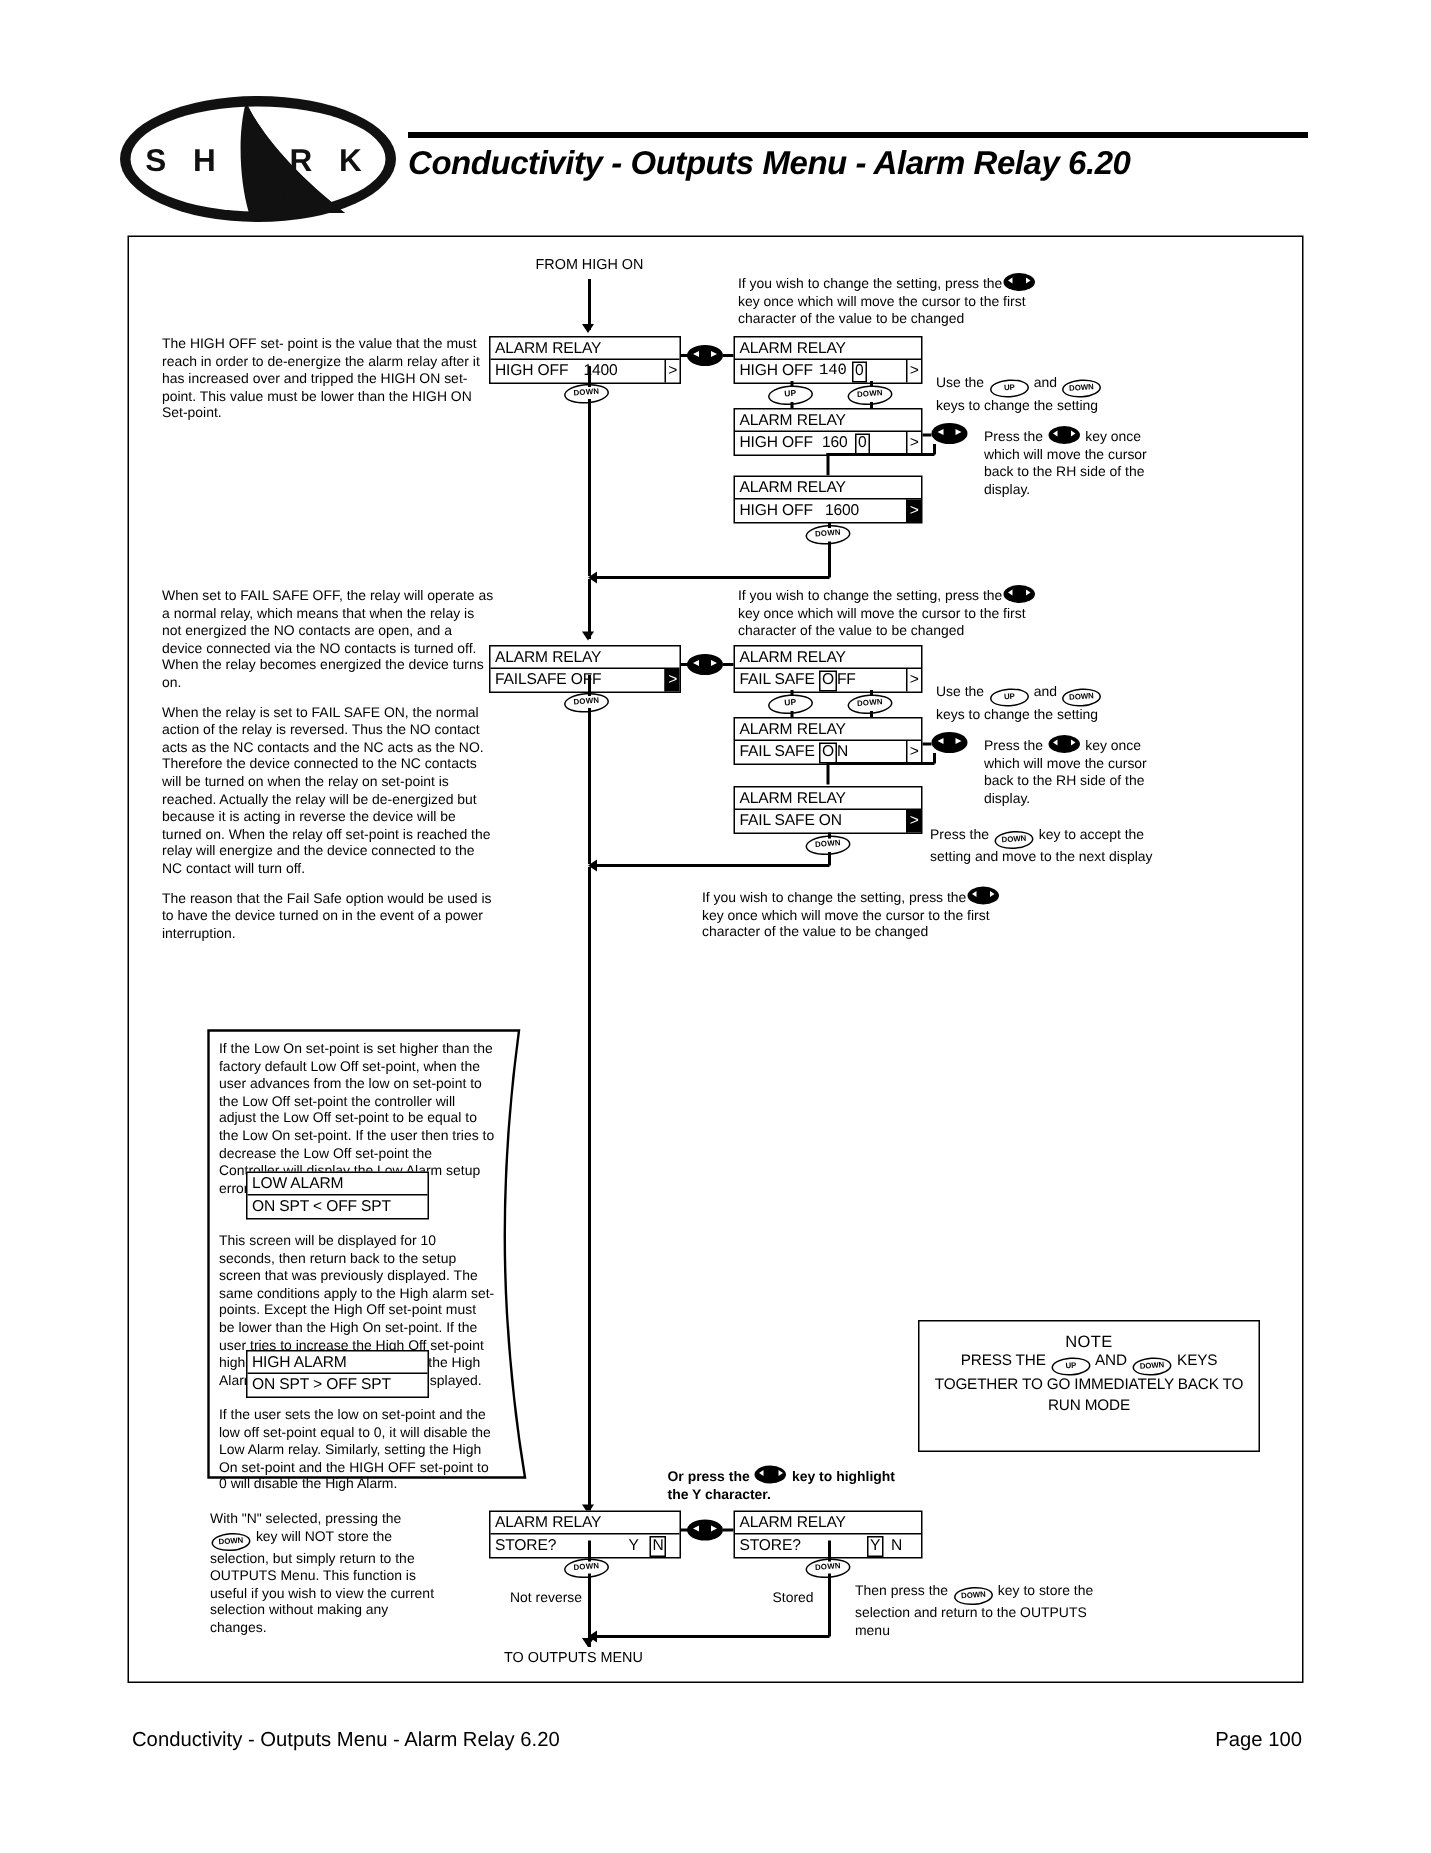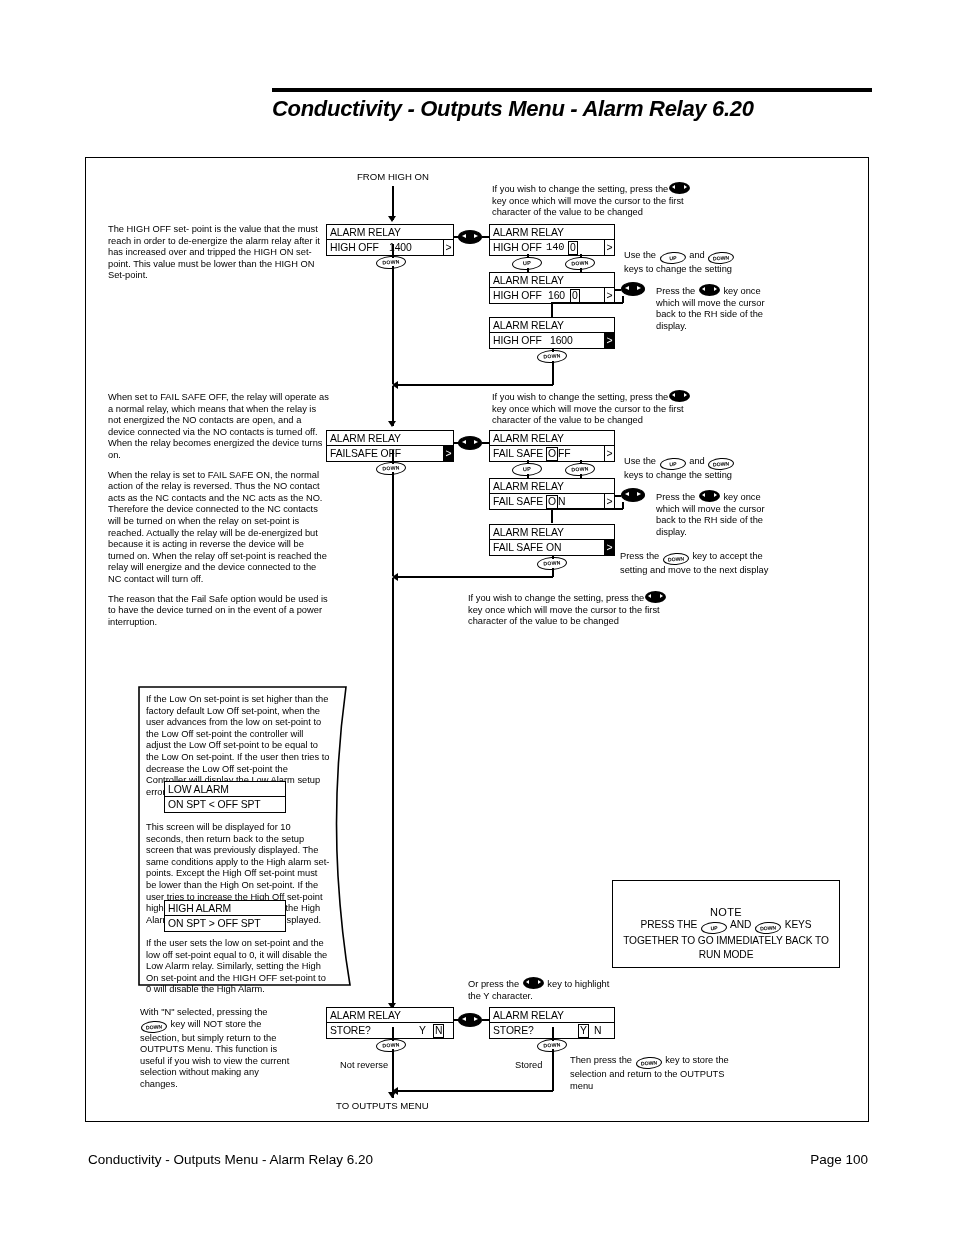--- a/index.html
+++ b/index.html
@@ -120,29 +120,39 @@
   }
 
   
   #callout { position:absolute; left:138px; top:686px; width:222px; height:300px; }
   #callout svg { position:absolute; left:0; top:0; }
   #callout .cbody { position:absolute; left:8px; top:8px; width:188px; }
 
   
   #note {
     position:absolute; left:612px; top:880px; width:228px; height:88px;
-    border:1.6px solid #000; text-align:center; padding-top:25px;
+    border:1.6px solid #000; text-align:center; padding-top:8px;
   }
   #note .nt { font-size:11px; letter-spacing:0.3px; }
   #note .nl { font-size:10.2px; line-height:14px; letter-spacing:-0.1px; }
 </style>
 </head>
 <body>
 
 <div id="header">
+  <div id="logo">
+    <svg width="188" height="88" viewBox="0 0 188 88">
+      <ellipse cx="94" cy="44" rx="92" ry="42" fill="#111"></ellipse>
+      <ellipse cx="94" cy="44" rx="85" ry="35" fill="#fff"></ellipse>
+      <path d="M86 6 C 96 28, 120 55, 152 80 L 88 80 C 82 60, 80 28, 86 6 Z" fill="#111"></path>
+      <text x="94" y="52" font-family="'Liberation Sans',sans-serif" font-size="21" font-weight="bold" fill="#111" text-anchor="middle" letter-spacing="6">S H A R K</text>
+      <path d="M86 6 C 96 28, 120 55, 152 80 L 118 80 C 100 52, 88 26, 86 6 Z" fill="#111"></path>
+      <rect x="78" y="4" width="14" height="78" fill="#fff" opacity="0"></rect>
+    </svg>
+  </div>
   <div id="hdr-rule"></div>
   <div id="hdr-sub">Conductivity - Outputs Menu - Alarm Relay 6.20</div>
 </div>
 
 <div id="page-box"></div>
 
 <div class="lbl" style="left:357px; top:171px; font-size:9.6px;">FROM HIGH ON</div>
 <div class="vline" style="left:392px; top:186px; height:34px;"></div>
 <div class="arrow-d" style="left:388px; top:216px;"></div>
 
@@ -383,21 +393,21 @@
     <span>PRESS THE</span>
     <span class="ikey-ud">UP</span>
     <span>AND</span>
     <span class="ikey-ud">DOWN</span>
     <span>KEYS</span>
   </div>
   <div class="nl">TOGETHER TO GO IMMEDIATELY BACK TO</div>
   <div class="nl">RUN MODE</div>
 </div>
 
-<div class="lbl" style="left:468px; top:977px; width:170px;">
+<div class="lbl" style="left:445px; top:977px; width:170px;font-weight:bold;">
   <span>Or press the</span>
   <span class="ikey-lr"></span>
   <span>key to highlight</span><br>
   <span>the Y character.</span>
 </div>
 
 <div class="para" style="left:140px; top:1007px; width:158px;">
   <p>
     <span>With "N" selected, pressing the</span>
     <span class="ikey-ud">DOWN</span>

